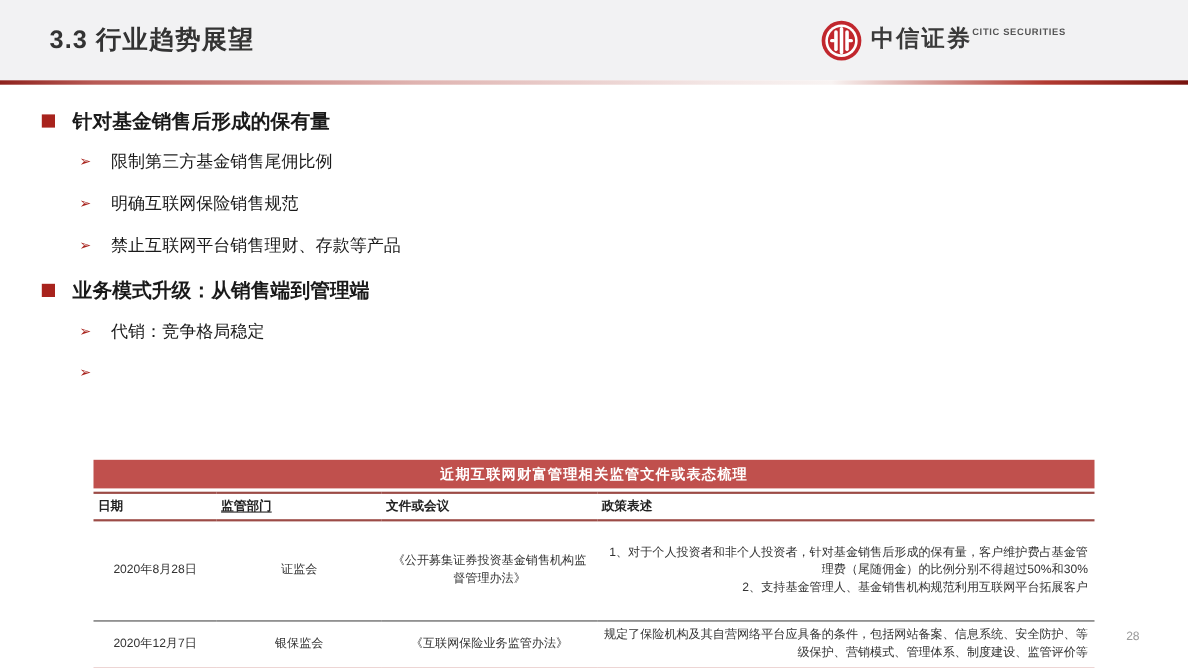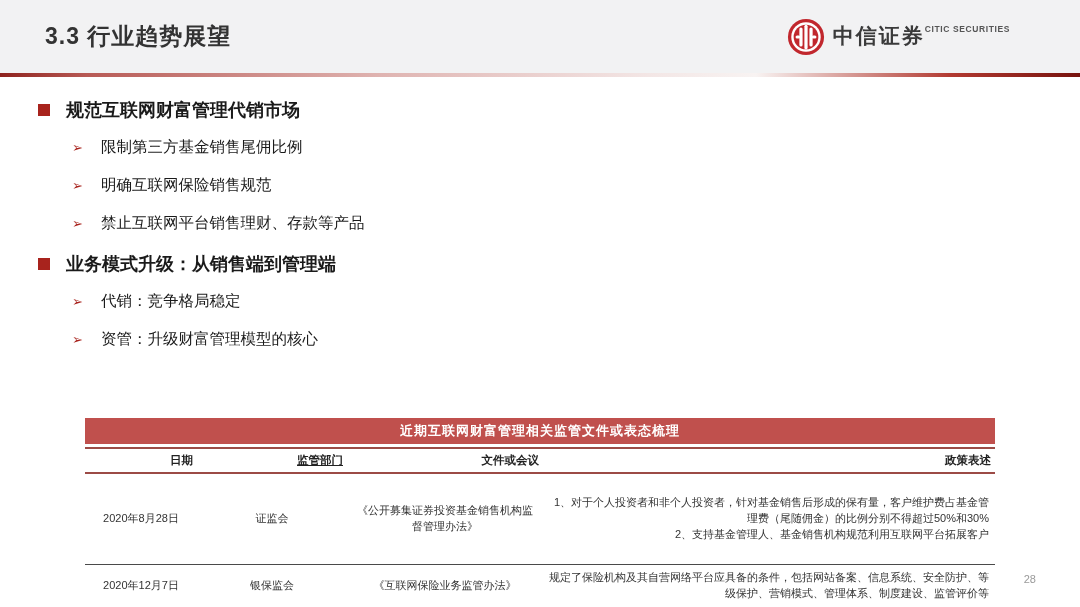--- a/index.html
+++ b/index.html
@@ -9,21 +9,21 @@
     background: #ffffff;
     color: #222;
     position: relative;
   }
 
   
   .slide-header {
     position: absolute; top: 0; left: 0; right: 0; height: 73px;
     background: #f2f2f3;
     display: flex; align-items: center; justify-content: space-between;
-    padding: 0 70px 0 45px;
+    padding: 0 111px 0 45px;
   }
   .page-title {
     font-size: 23px; font-weight: bold; color: #333;
     letter-spacing: 1px;
   }
   .logo { display: flex; align-items: center; gap: 8px; }
   .logo-mark { width: 38px; height: 38px; flex: 0 0 auto; }
   .logo-text { display: flex; flex-direction: row; line-height: 1.05; }
   .logo-cn { font-size: 21px; font-weight: bold; color: #3a3a3a; letter-spacing: 2px; }
   .logo-en { font-size: 8.5px; font-weight: bold; color: #555; letter-spacing: 0.6px; }
@@ -58,21 +58,21 @@
     background: #c0504d; color: #ffffff; text-align: center;
     font-size: 13px; font-weight: bold;
     padding: 4px 16px; letter-spacing: 1px;
   }
   table.reg-table {
     width: 100%; border-collapse: collapse; margin-top: 3px;
     font-size: 11px; color: #333;
   }
   table.reg-table thead th {
     border-top: 2px solid #9c4b46; border-bottom: 2px solid #9c4b46;
-    font-weight: bold; color: #222; padding: 4px 4px; text-align: right;
+    font-weight: bold; color: #222; padding: 4px 4px; text-align: left;
     font-size: 11.5px;
   }
   table.reg-table td {
     border-bottom: 1.5px solid #4a4a4a;
     padding: 5px 6px; vertical-align: middle; line-height: 1.45;
   }
   table.reg-table tr.row-0 td { padding-top: 21px; padding-bottom: 21px; }
   table.reg-table tr:last-child td { border-bottom: 2.5px solid #b0453f; }
   td.col-date, td.col-dept, td.col-doc { text-align: center; }
   td.col-policy { text-align: right; white-space: pre-line; }
@@ -109,21 +109,21 @@
       <span class="logo-en">CITIC SECURITIES</span>
     </span>
   </div>
 </header>
 <div class="header-divider"></div>
 
 <main class="content">
   <div id="sections">
       <div class="section-heading">
         <span class="square-bullet-icon"></span>
-        <span>规范互联网财富管理代销市场</span>
+        <span>针对基金销售后形成的保有量</span>
       </div>
       <div class="sub-item">
         <span class="arrow-bullet-icon">➢</span>
         <span>限制第三方基金销售尾佣比例</span>
       </div>
       <div class="sub-item">
         <span class="arrow-bullet-icon">➢</span>
         <span>明确互联网保险销售规范</span>
       </div>
       <div class="sub-item">
@@ -133,21 +133,20 @@
       <div class="section-heading">
         <span class="square-bullet-icon"></span>
         <span>业务模式升级：从销售端到管理端</span>
       </div>
       <div class="sub-item">
         <span class="arrow-bullet-icon">➢</span>
         <span>代销：竞争格局稳定</span>
       </div>
       <div class="sub-item">
         <span class="arrow-bullet-icon">➢</span>
-        <span>资管：升级财富管理模型的核心</span>
       </div>
     </div>
 
   <div class="table-wrap">
     <div class="table-title">近期互联网财富管理相关监管文件或表态梳理</div>
     <table class="reg-table">
       <thead>
         <tr>
           <th class="col-date">日期</th>
           <th class="col-dept">监管部门</th>

